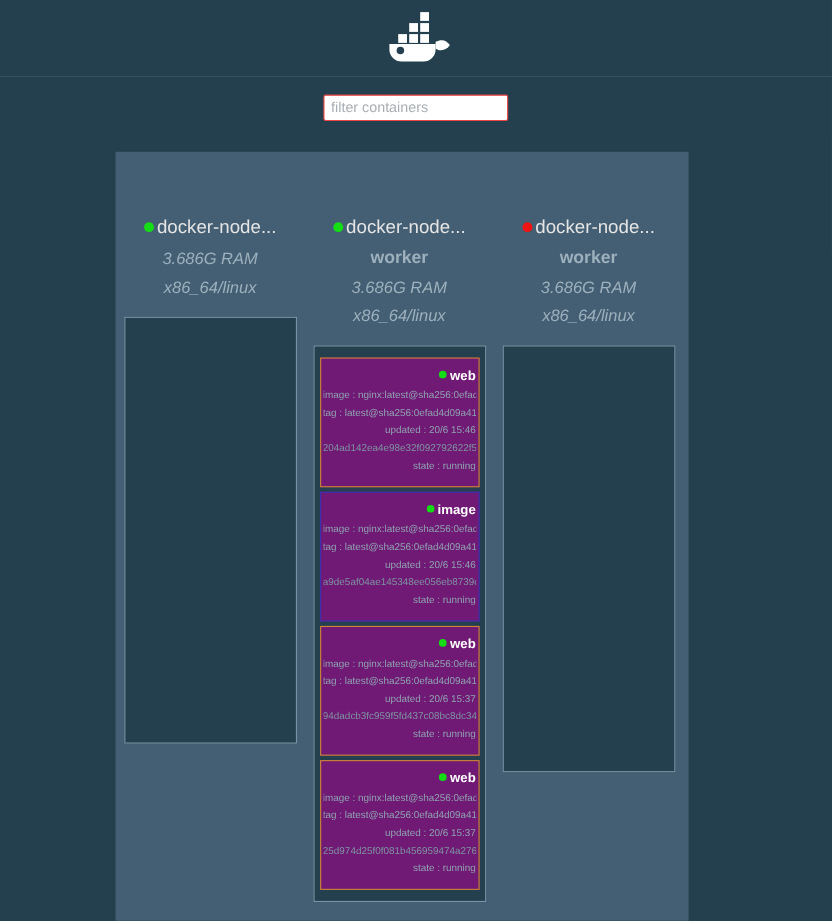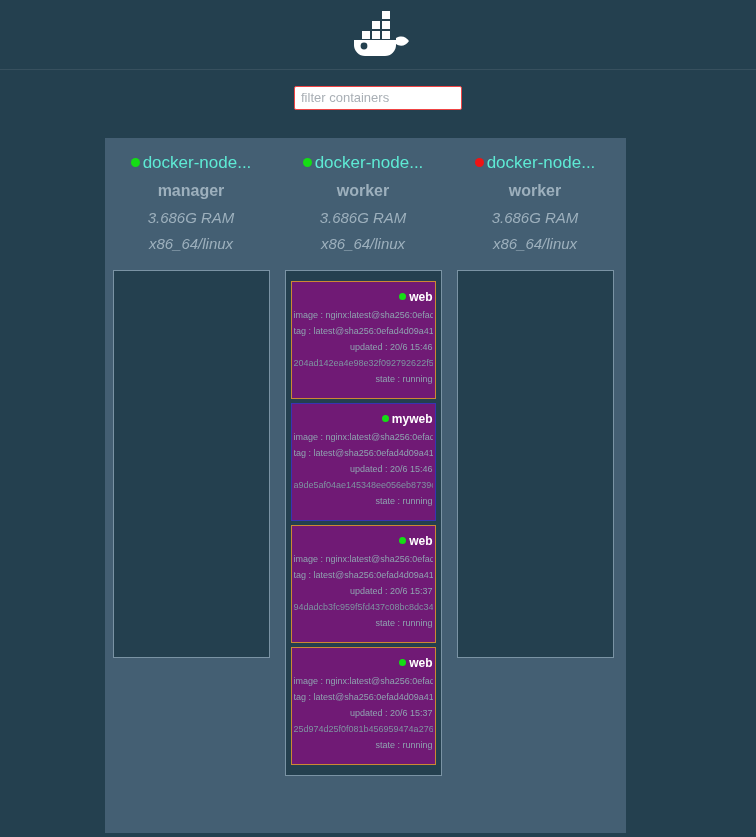--- a/index.html
+++ b/index.html
@@ -79,24 +79,25 @@
     flex-direction: column;
     align-items: center;
   }
   .node-head {
     width: 100%;
     text-align: center;
     padding-top: 14px;
   }
   .node-name {
     font-size: 17px;
-    color: #5eead4;
+    color: #e5e5e5;
     white-space: nowrap;
     overflow: hidden;
     line-height: 22px;
+    margin-top: 44px;
   }
   .dot {
     display: inline-block;
     width: 9px;
     height: 9px;
     border-radius: 50%;
     margin-right: 3px;
     vertical-align: middle;
     position: relative;
     top: -1px;
@@ -195,21 +196,20 @@
 </div>
 
 <div class="panel">
   <div class="nodes">
 
     <div class="node">
       <div class="node-head">
         <div class="node-name">
           <span class="dot green"></span><span>docker-node...</span>
         </div>
-        <div class="node-role">manager</div>
         <div class="node-ram">3.686G RAM</div>
         <div class="node-arch">x86_64/linux</div>
       </div>
       <div class="node-body empty"></div>
     </div>
 
     <div class="node">
       <div class="node-head">
         <div class="node-name">
           <span class="dot green"></span><span>docker-node...</span>
@@ -226,21 +226,21 @@
           </div>
           <div class="card-line">image : nginx:latest@sha256:0efad4d</div>
           <div class="card-line">tag : latest@sha256:0efad4d09a419d</div>
           <div class="card-line">updated : 20/6 15:46</div>
           <div class="card-line id">204ad142ea4e98e32f092792622f5f9</div>
           <div class="card-line">state : running</div>
         </div>
 
         <div class="card highlight">
           <div class="card-title">
-            <span class="dot green"></span><span>myweb</span>
+            <span class="dot green"></span><span>image</span>
           </div>
           <div class="card-line">image : nginx:latest@sha256:0efad4d</div>
           <div class="card-line">tag : latest@sha256:0efad4d09a419d</div>
           <div class="card-line">updated : 20/6 15:46</div>
           <div class="card-line id">a9de5af04ae145348ee056eb8739c0a</div>
           <div class="card-line">state : running</div>
         </div>
 
         <div class="card">
           <div class="card-title">

